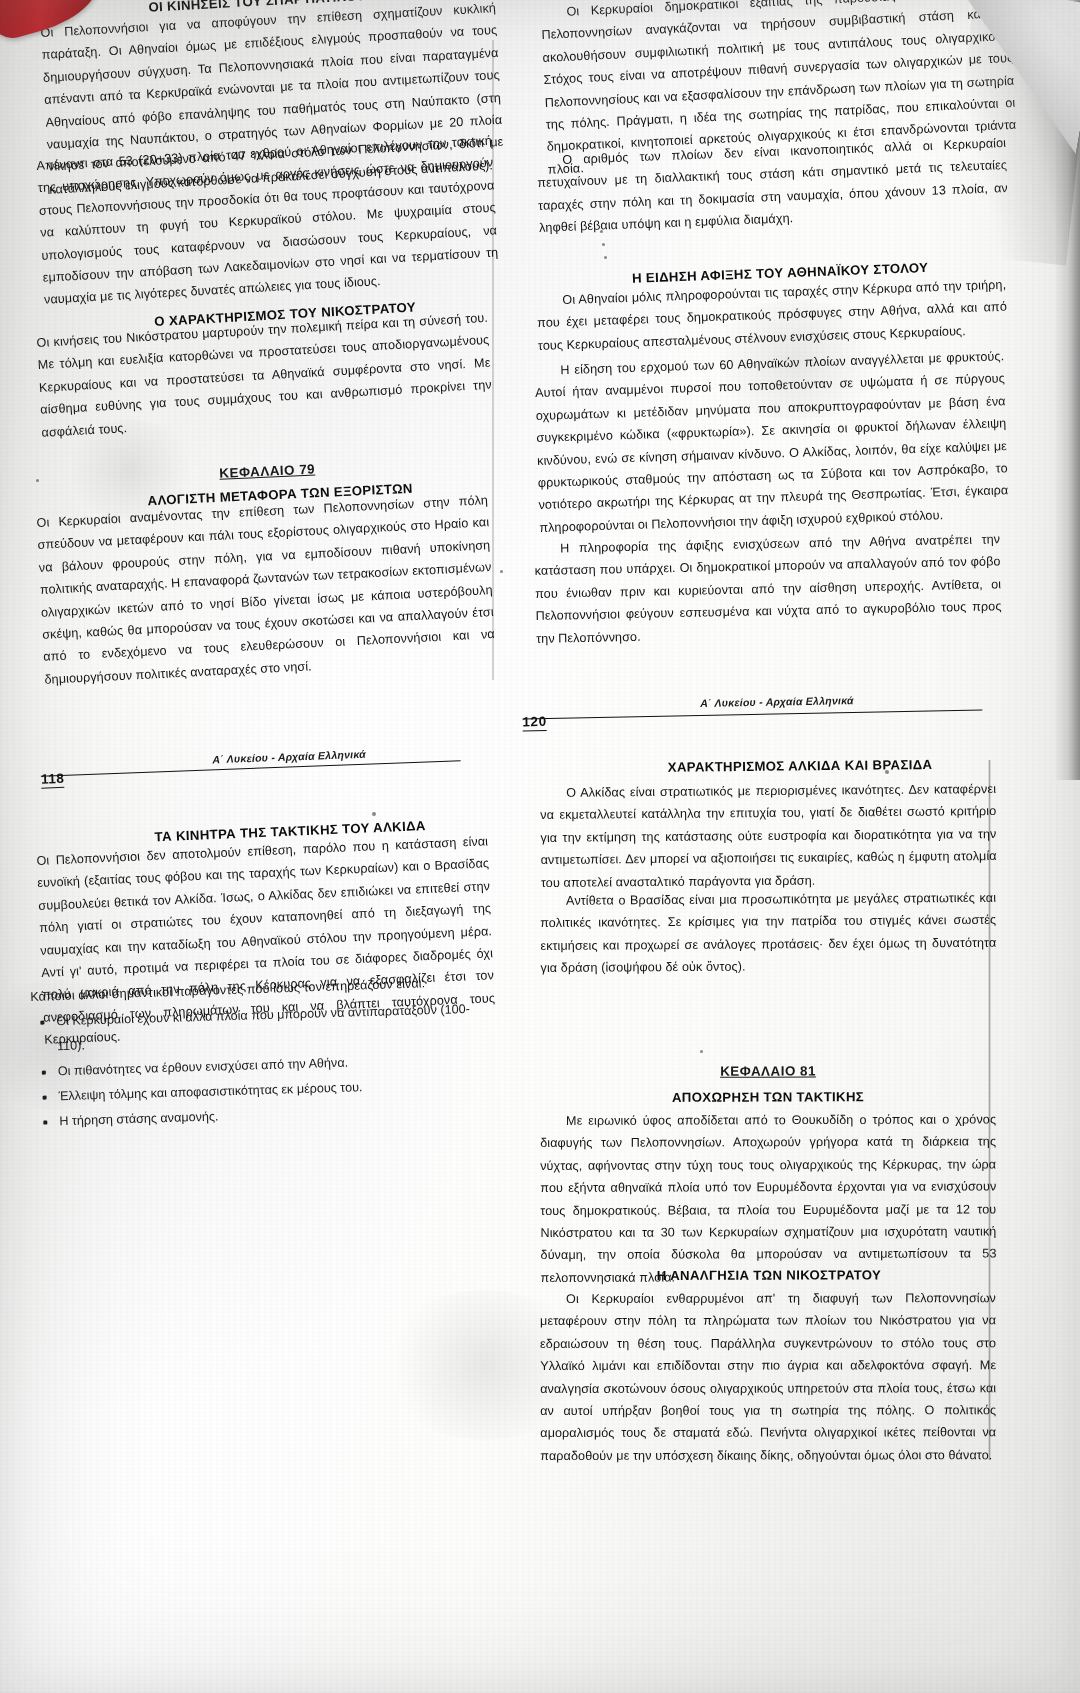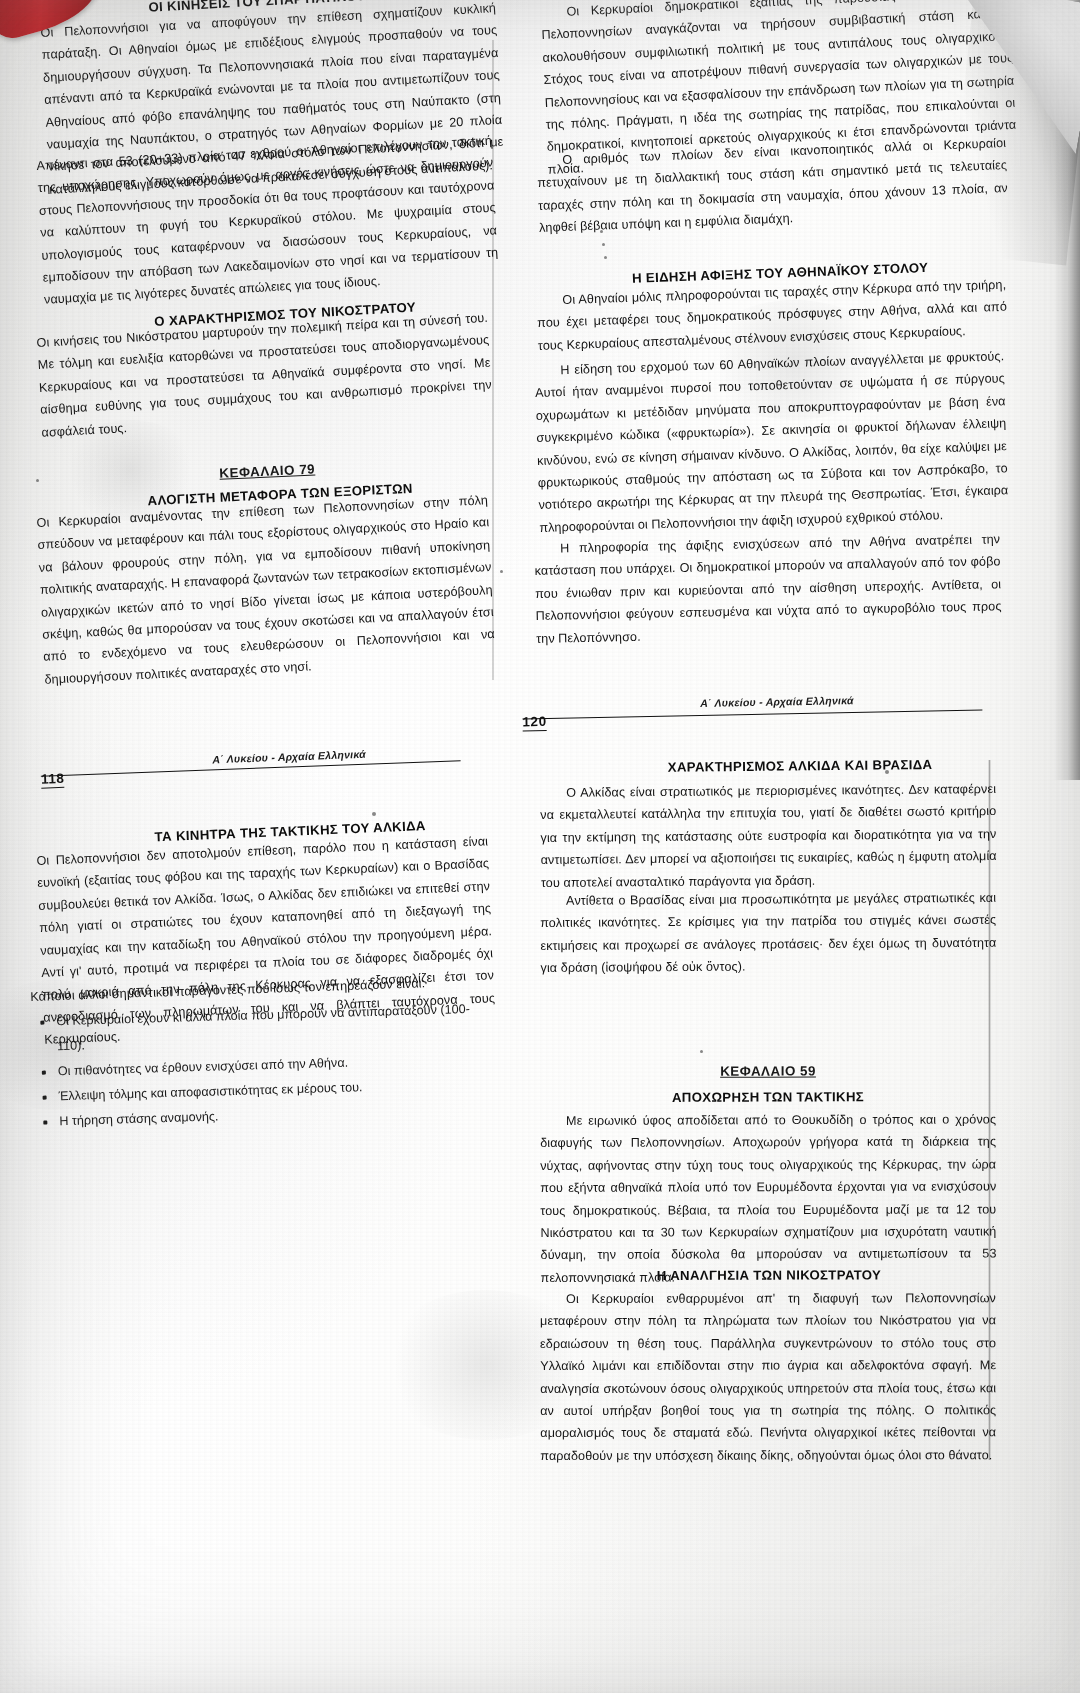--- a/index.html
+++ b/index.html
@@ -228,21 +228,21 @@
 <div class="blk h-center" style="left:640px; top:760px; width:320px; transform: rotate(-0.6deg);">ΧΑΡΑΚΤΗΡΙΣΜΟΣ ΑΛΚΙΔΑ ΚΑΙ ΒΡΑΣΙΔΑ</div>
 
 <div class="blk para" style="left:540px; top:782px; width:456px; transform: rotate(-0.5deg);">
   <p>Ο Αλκίδας είναι στρατιωτικός με περιορισμένες ικανότητες. Δεν καταφέρνει να εκμεταλλευτεί κατάλληλα την επιτυχία του, γιατί δε διαθέτει σωστό κριτήριο για την εκτίμηση της κατάστασης ούτε ευστροφία και διορατικότητα για να την αντιμετωπίσει. Δεν μπορεί να αξιοποιήσει τις ευκαιρίες, καθώς η έμφυτη ατολμία του αποτελεί ανασταλτικό παράγοντα για δράση.</p>
 </div>
 
 <div class="blk para" style="left:540px; top:890px; width:456px; transform: rotate(-0.4deg);">
   <p>Αντίθετα ο Βρασίδας είναι μια προσωπικότητα με μεγάλες στρατιωτικές και πολιτικές ικανότητες. Σε κρίσιμες για την πατρίδα του στιγμές κάνει σωστές εκτιμήσεις και προχωρεί σε ανάλογες προτάσεις· δεν έχει όμως τη δυνατότητα για δράση (ἰσοψήφου δέ οὐκ ὄντος).</p>
 </div>
 
-<div class="blk chapter" style="left:668px; top:1064px; width:200px; transform: rotate(-0.2deg);">ΚΕΦΑΛΑΙΟ 59</div>
+<div class="blk chapter" style="left:668px; top:1064px; width:200px; transform: rotate(-0.2deg);">ΚΕΦΑΛΑΙΟ 81</div>
 
 <div class="blk h-center" style="left:640px; top:1090px; width:256px; transform: rotate(-0.2deg);">ΑΠΟΧΩΡΗΣΗ ΤΩΝ ΤΑΚΤΙΚΗΣ</div>
 
 <div class="blk para" style="left:540px; top:1110px; width:456px; transform: rotate(-0.2deg);">
   <p>Με ειρωνικό ύφος αποδίδεται από το Θουκυδίδη ο τρόπος και ο χρόνος διαφυγής των Πελοποννησίων. Αποχωρούν γρήγορα κατά τη διάρκεια της νύχτας, αφήνοντας στην τύχη τους τους ολιγαρχικούς της Κέρκυρας, την ώρα που εξήντα αθηναϊκά πλοία υπό τον Ευρυμέδοντα έρχονται για να ενισχύσουν τους δημοκρατικούς. Βέβαια, τα πλοία του Ευρυμέδοντα μαζί με τα 12 του Νικόστρατου και τα 30 των Κερκυραίων σχηματίζουν μια ισχυρότατη ναυτική δύναμη, την οποία δύσκολα θα μπορούσαν να αντιμετωπίσουν τα 53 πελοποννησιακά πλοία.</p>
 </div>
 
 <div class="blk h-center" style="left:640px; top:1268px; width:258px; transform: rotate(-0.15deg);">Η ΑΝΑΛΓΗΣΙΑ ΤΩΝ ΝΙΚΟΣΤΡΑΤΟΥ</div>
 
 <div class="blk para" style="left:540px; top:1288px; width:456px; transform: rotate(-0.1deg);">

